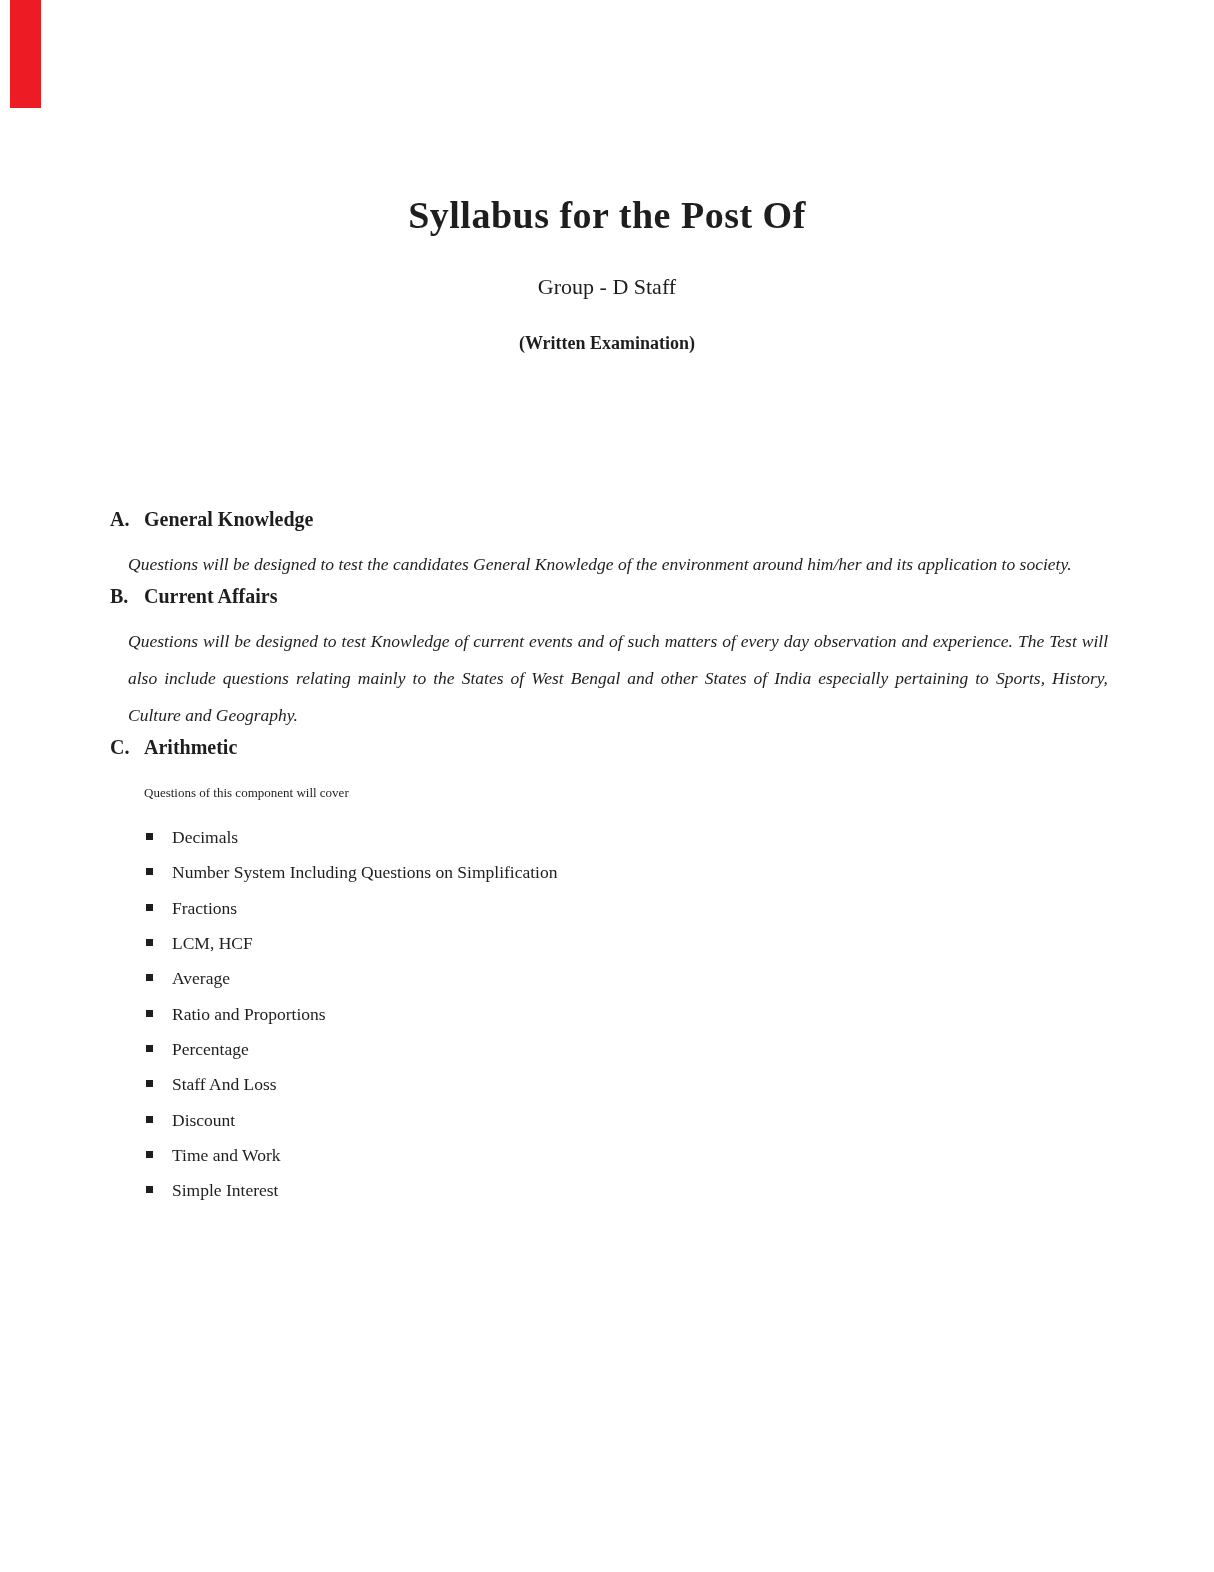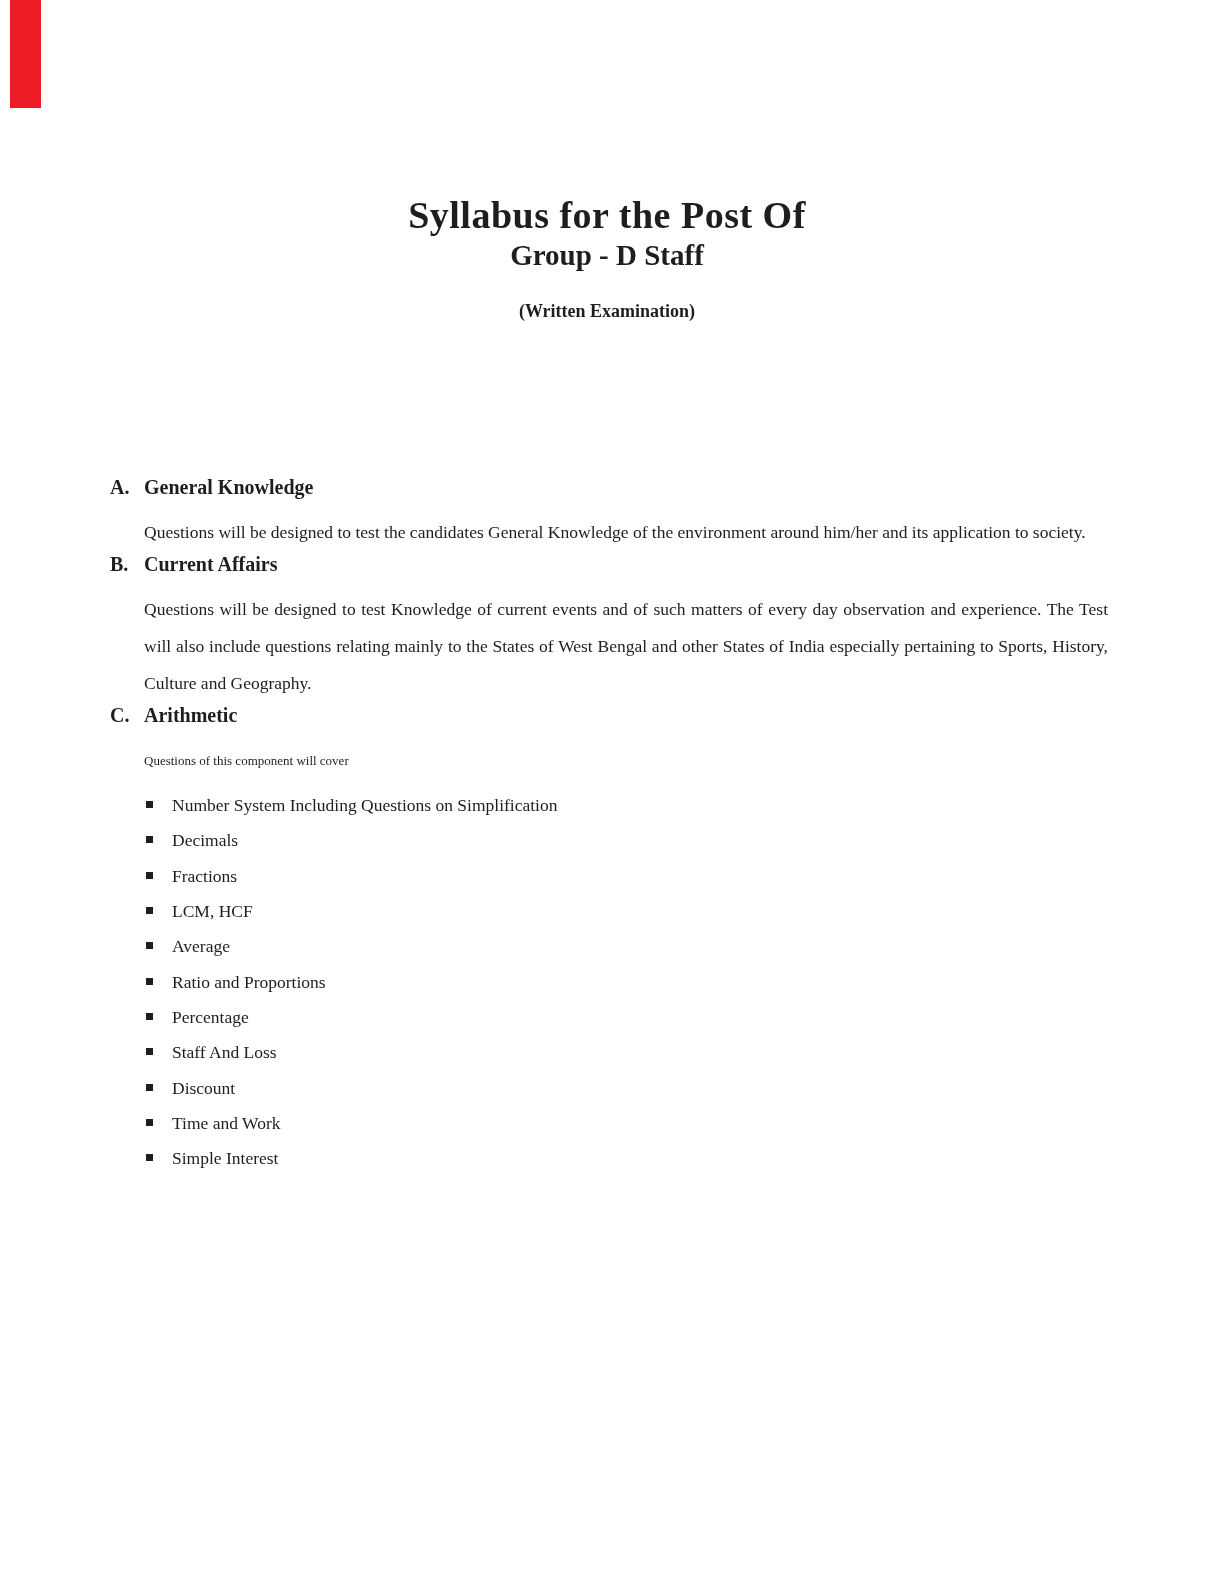--- a/index.html
+++ b/index.html
@@ -13,40 +13,41 @@
     overflow:hidden;
     margin:0 auto;
   }
   .ribbon {
     position:absolute; left:10px; top:0;
     width:31px; height:108px;
     background:#ed1c24;
   }
   .doc-header { text-align:center; padding-top:193px; }
   .doc-title  { font-size:38px; font-weight:bold; line-height:44px; letter-spacing:0.5px; }
-  .doc-subtitle { font-size:29px; font-weight:bold; line-height:36px; }
+  .doc-subtitle { font-size:22px; font-weight:normal; line-height:36px; margin-top:32px; }
   .doc-note   { font-size:18px; font-weight:bold; line-height:22px; margin-top:27px; }
 
   .content { margin-top:152px; }
   .section { margin-left:110px; margin-right:106px; }
   .section + .section { margin-top:0; }
   .sec-a {}
   .sec-b { margin-top:48px; }
   .sec-c { margin-top:52px; }
 
   .sec-heading { display:flex; font-weight:bold; font-size:20px; line-height:27px; }
   .sec-letter  { width:34px; flex:0 0 34px; }
   .sec-title   { }
 
   .sec-body {
-    margin-left:34px;
+    margin-left:18px;
     margin-top:13px;
     font-size:17.5px;
     line-height:37px;
     text-align:justify;
+    font-style:italic;
   }
   .sec-intro {
     margin-left:34px;
     margin-top:13px;
     font-size:13px;
     line-height:37px;
   }
   ul.topics { list-style:none; margin-left:34px; margin-top:9px; }
   ul.topics li {
     display:flex; align-items:center;
@@ -94,25 +95,25 @@
 
     <div class="section sec-c">
       <div class="sec-heading">
         <span class="sec-letter">C.</span>
         <span class="sec-title">Arithmetic</span>
       </div>
       <p class="sec-intro">Questions of this component will cover</p>
       <ul class="topics">
         <li>
             <span class="sq"></span>
-            <span>Number System Including Questions on Simplification</span>
+            <span>Decimals</span>
           </li>
         <li>
             <span class="sq"></span>
-            <span>Decimals</span>
+            <span>Number System Including Questions on Simplification</span>
           </li>
         <li>
             <span class="sq"></span>
             <span>Fractions</span>
           </li>
         <li>
             <span class="sq"></span>
             <span>LCM, HCF</span>
           </li>
         <li>

